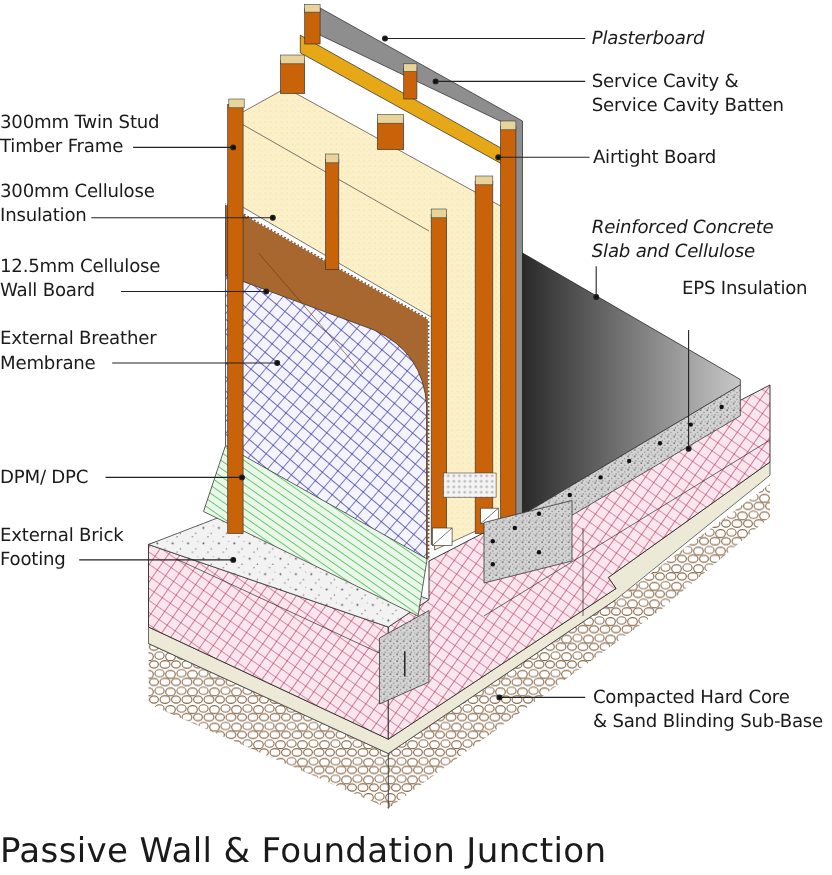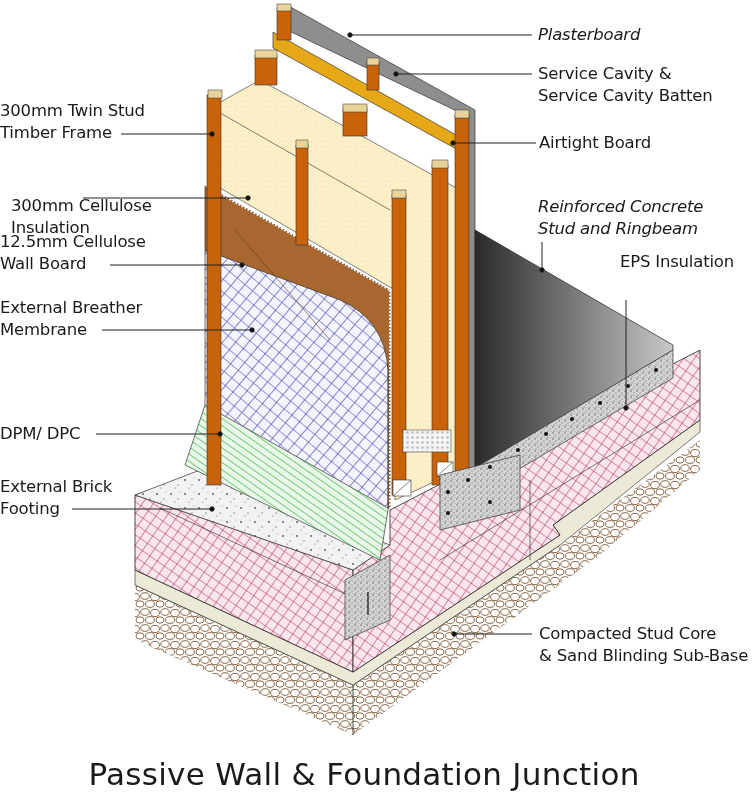--- a/index.html
+++ b/index.html
@@ -2,21 +2,21 @@
 <html><head>
 <meta charset="utf-8">
 <style>
   html, body { margin: 0; padding: 0; background: #ffffff; }
   body { width: 756px; height: 795px; position: relative; overflow: hidden;
          font-family: "DejaVu Sans", sans-serif; color: #1a1a1a; }
   #diagram { position: absolute; left: 0; top: 0; width: 756px; height: 795px; }
   .lbl { position: absolute; font-size: 16.5px; line-height: 22px; letter-spacing: -0.2px; white-space: nowrap; }
   .lbl .l2 { display: block; }
   .lbl .l1 { display: block; }
-  .title { position: absolute; left: 0; width: 728px; top: 756px; text-align: center;
+  .title { position: absolute; left: 0; width: 728px; top: 756px; 
            font-size: 31px; letter-spacing: 0.3px; font-weight: normal; }
   em { font-style: italic; }
 </style>
 </head>
 <body>
 
 <svg id="diagram" viewBox="0 0 756 795" xmlns="http://www.w3.org/2000/svg">
   <defs>
     <pattern id="pat-brick" width="9" height="9" patternUnits="userSpaceOnUse" patternTransform="rotate(35)">
       <rect width="9" height="9" fill="#fbe6ee"></rect>
@@ -202,35 +202,35 @@
 </div>
 <div class="lbl" style="left:538px; top:63px;">
   <span class="l1">Service Cavity &amp;</span>
   <span class="l2">Service Cavity Batten</span>
 </div>
 <div class="lbl" style="left:539px; top:132px;">
   <span class="l2">Airtight Board</span>
 </div>
 <div class="lbl" style="left:538px; top:196px;font-style:italic;">
   <span class="l1">Reinforced Concrete</span>
-  <span class="l2">Stud and Ringbeam</span>
+  <span class="l2">Slab and Cellulose</span>
 </div>
 <div class="lbl" style="left:620px; top:251px;">
   <span class="l2">EPS Insulation</span>
 </div>
 <div class="lbl" style="left:539px; top:623px;">
-  <span class="l1">Compacted Stud Core</span>
+  <span class="l1">Compacted Hard Core</span>
   <span class="l2">&amp; Sand Blinding Sub-Base</span>
 </div>
 
 <div class="lbl" style="left:0px; top:100px;">
   <span class="l1">300mm Twin Stud</span>
   <span class="l2">Timber Frame</span>
 </div>
-<div class="lbl" style="left:11px; top:163px;margin-top:32px;">
+<div class="lbl" style="left:0px; top:163px;">
   <span class="l1">300mm Cellulose</span>
   <span class="l2">Insulation</span>
 </div>
 <div class="lbl" style="left:0px; top:231px;">
   <span class="l1">12.5mm Cellulose</span>
   <span class="l2">Wall Board</span>
 </div>
 <div class="lbl" style="left:0px; top:297px;">
   <span class="l1">External Breather</span>
   <span class="l2">Membrane</span>

